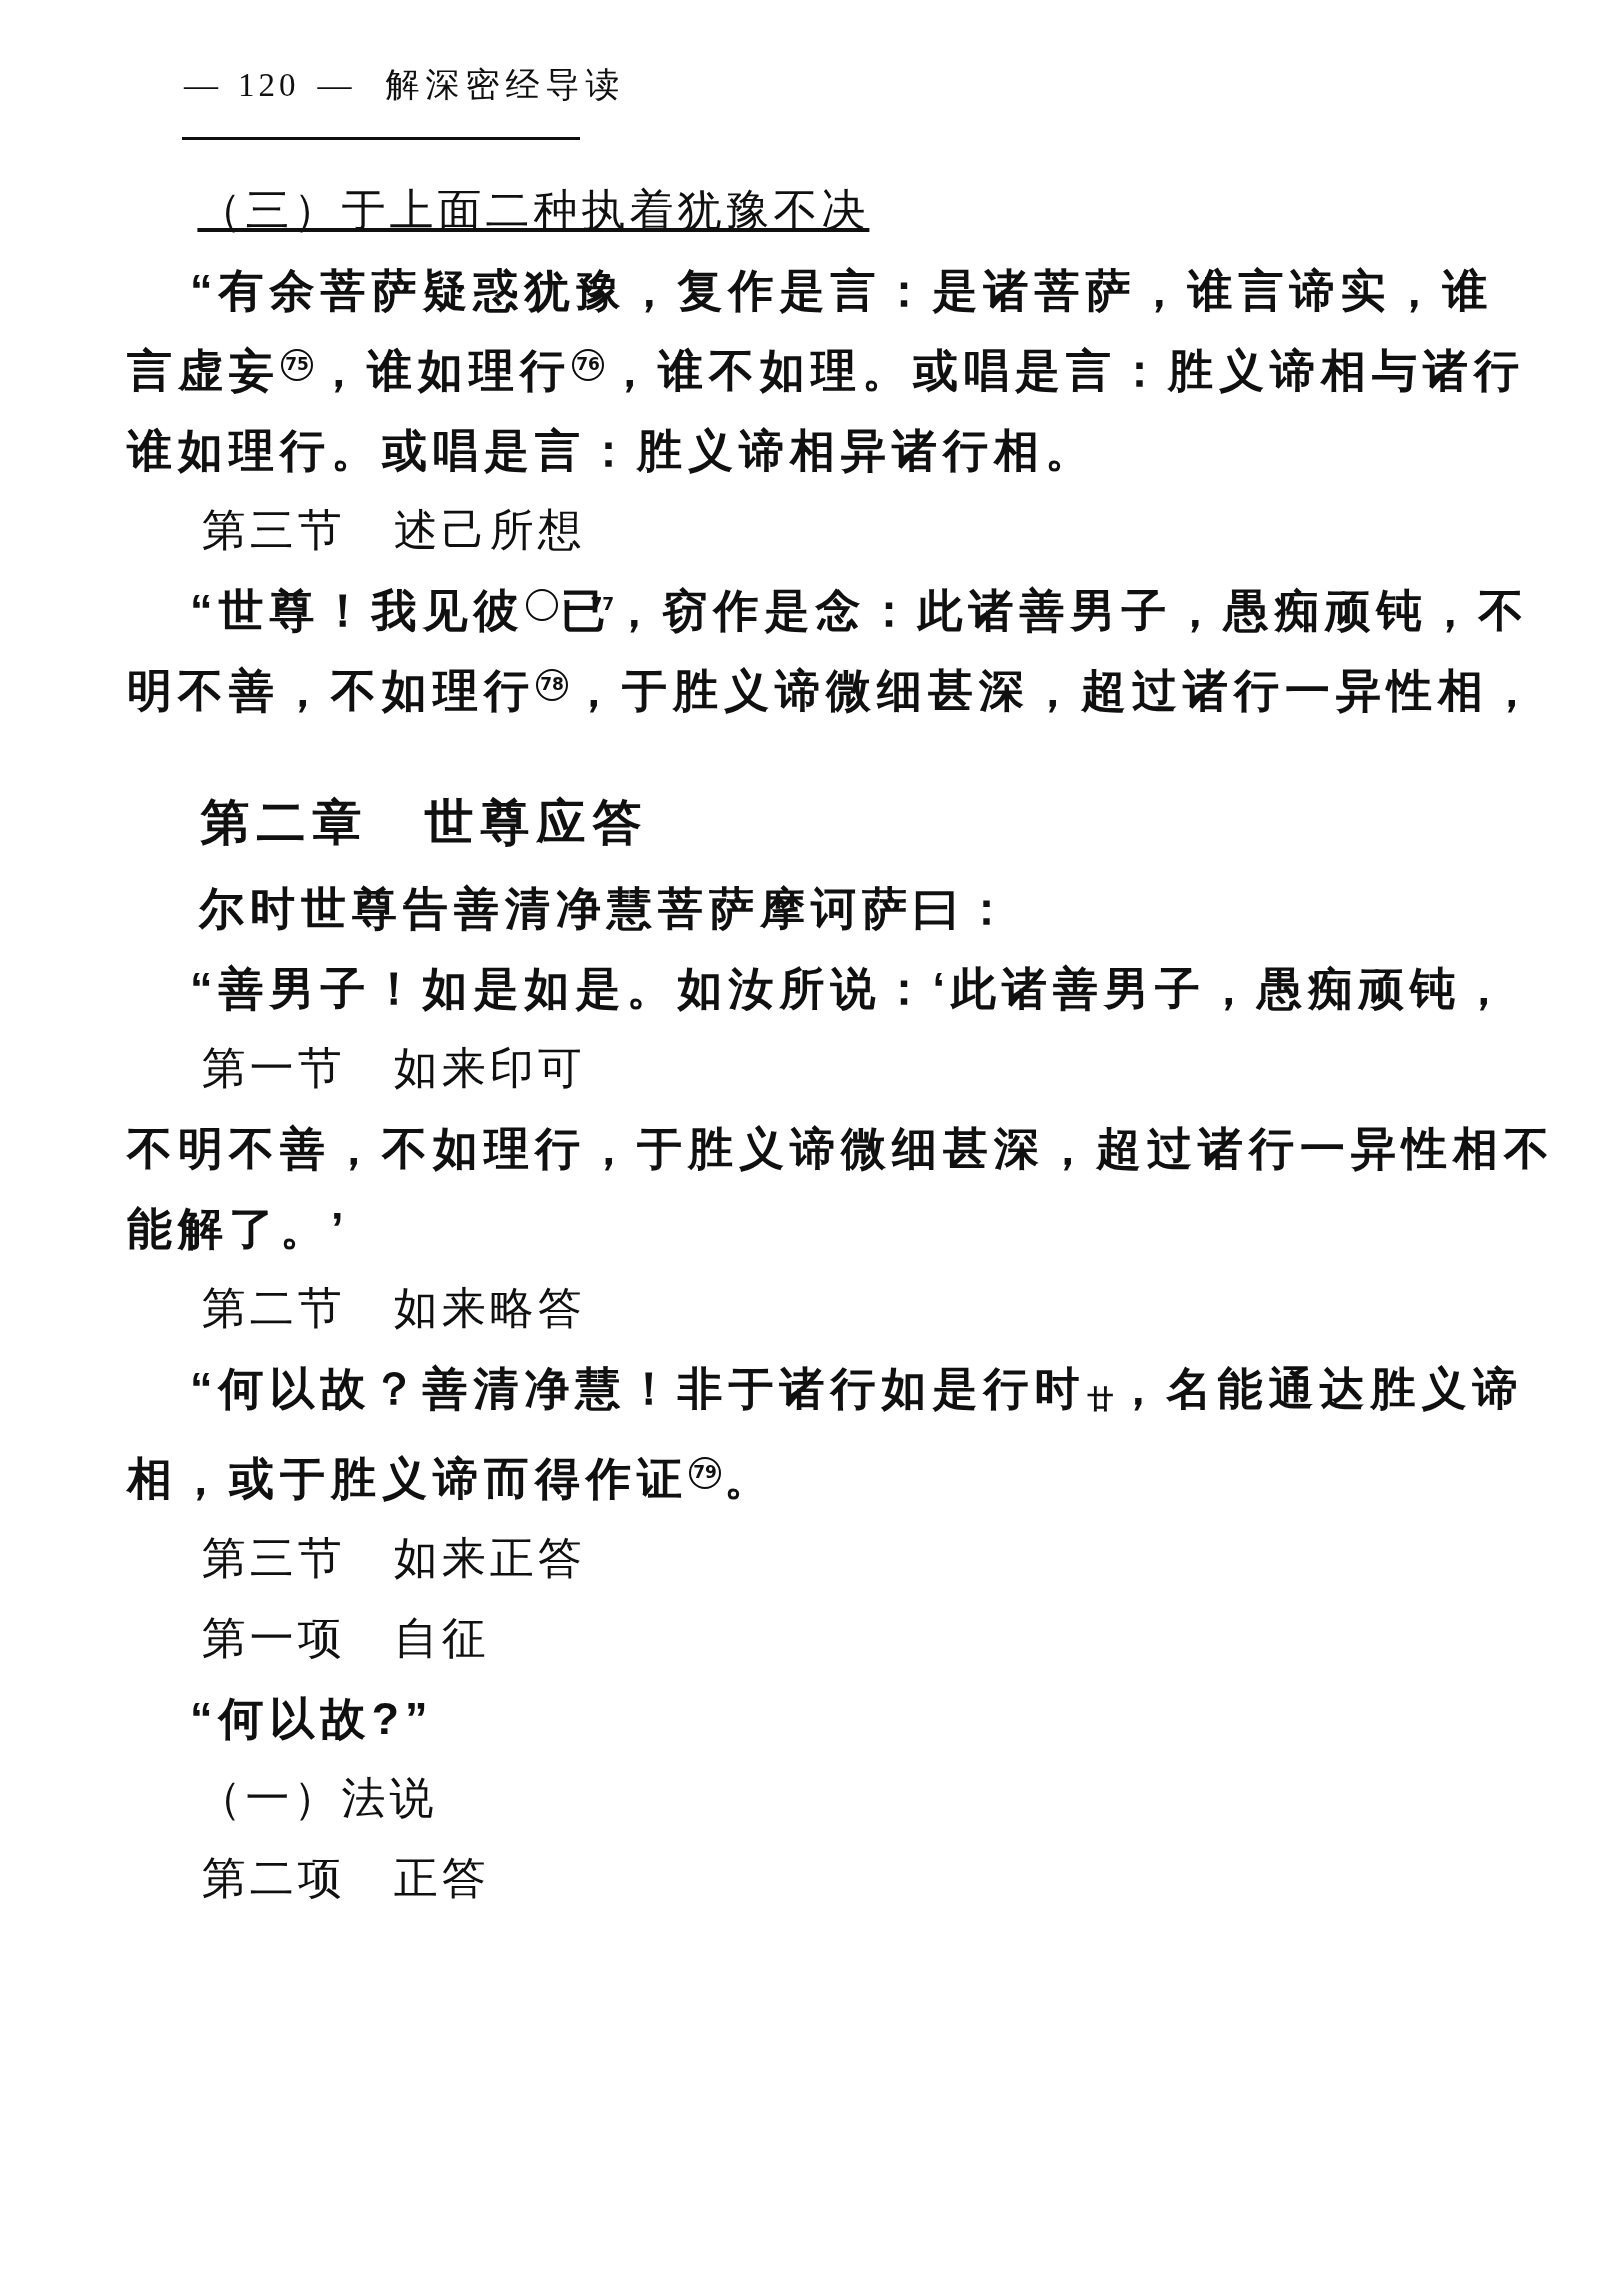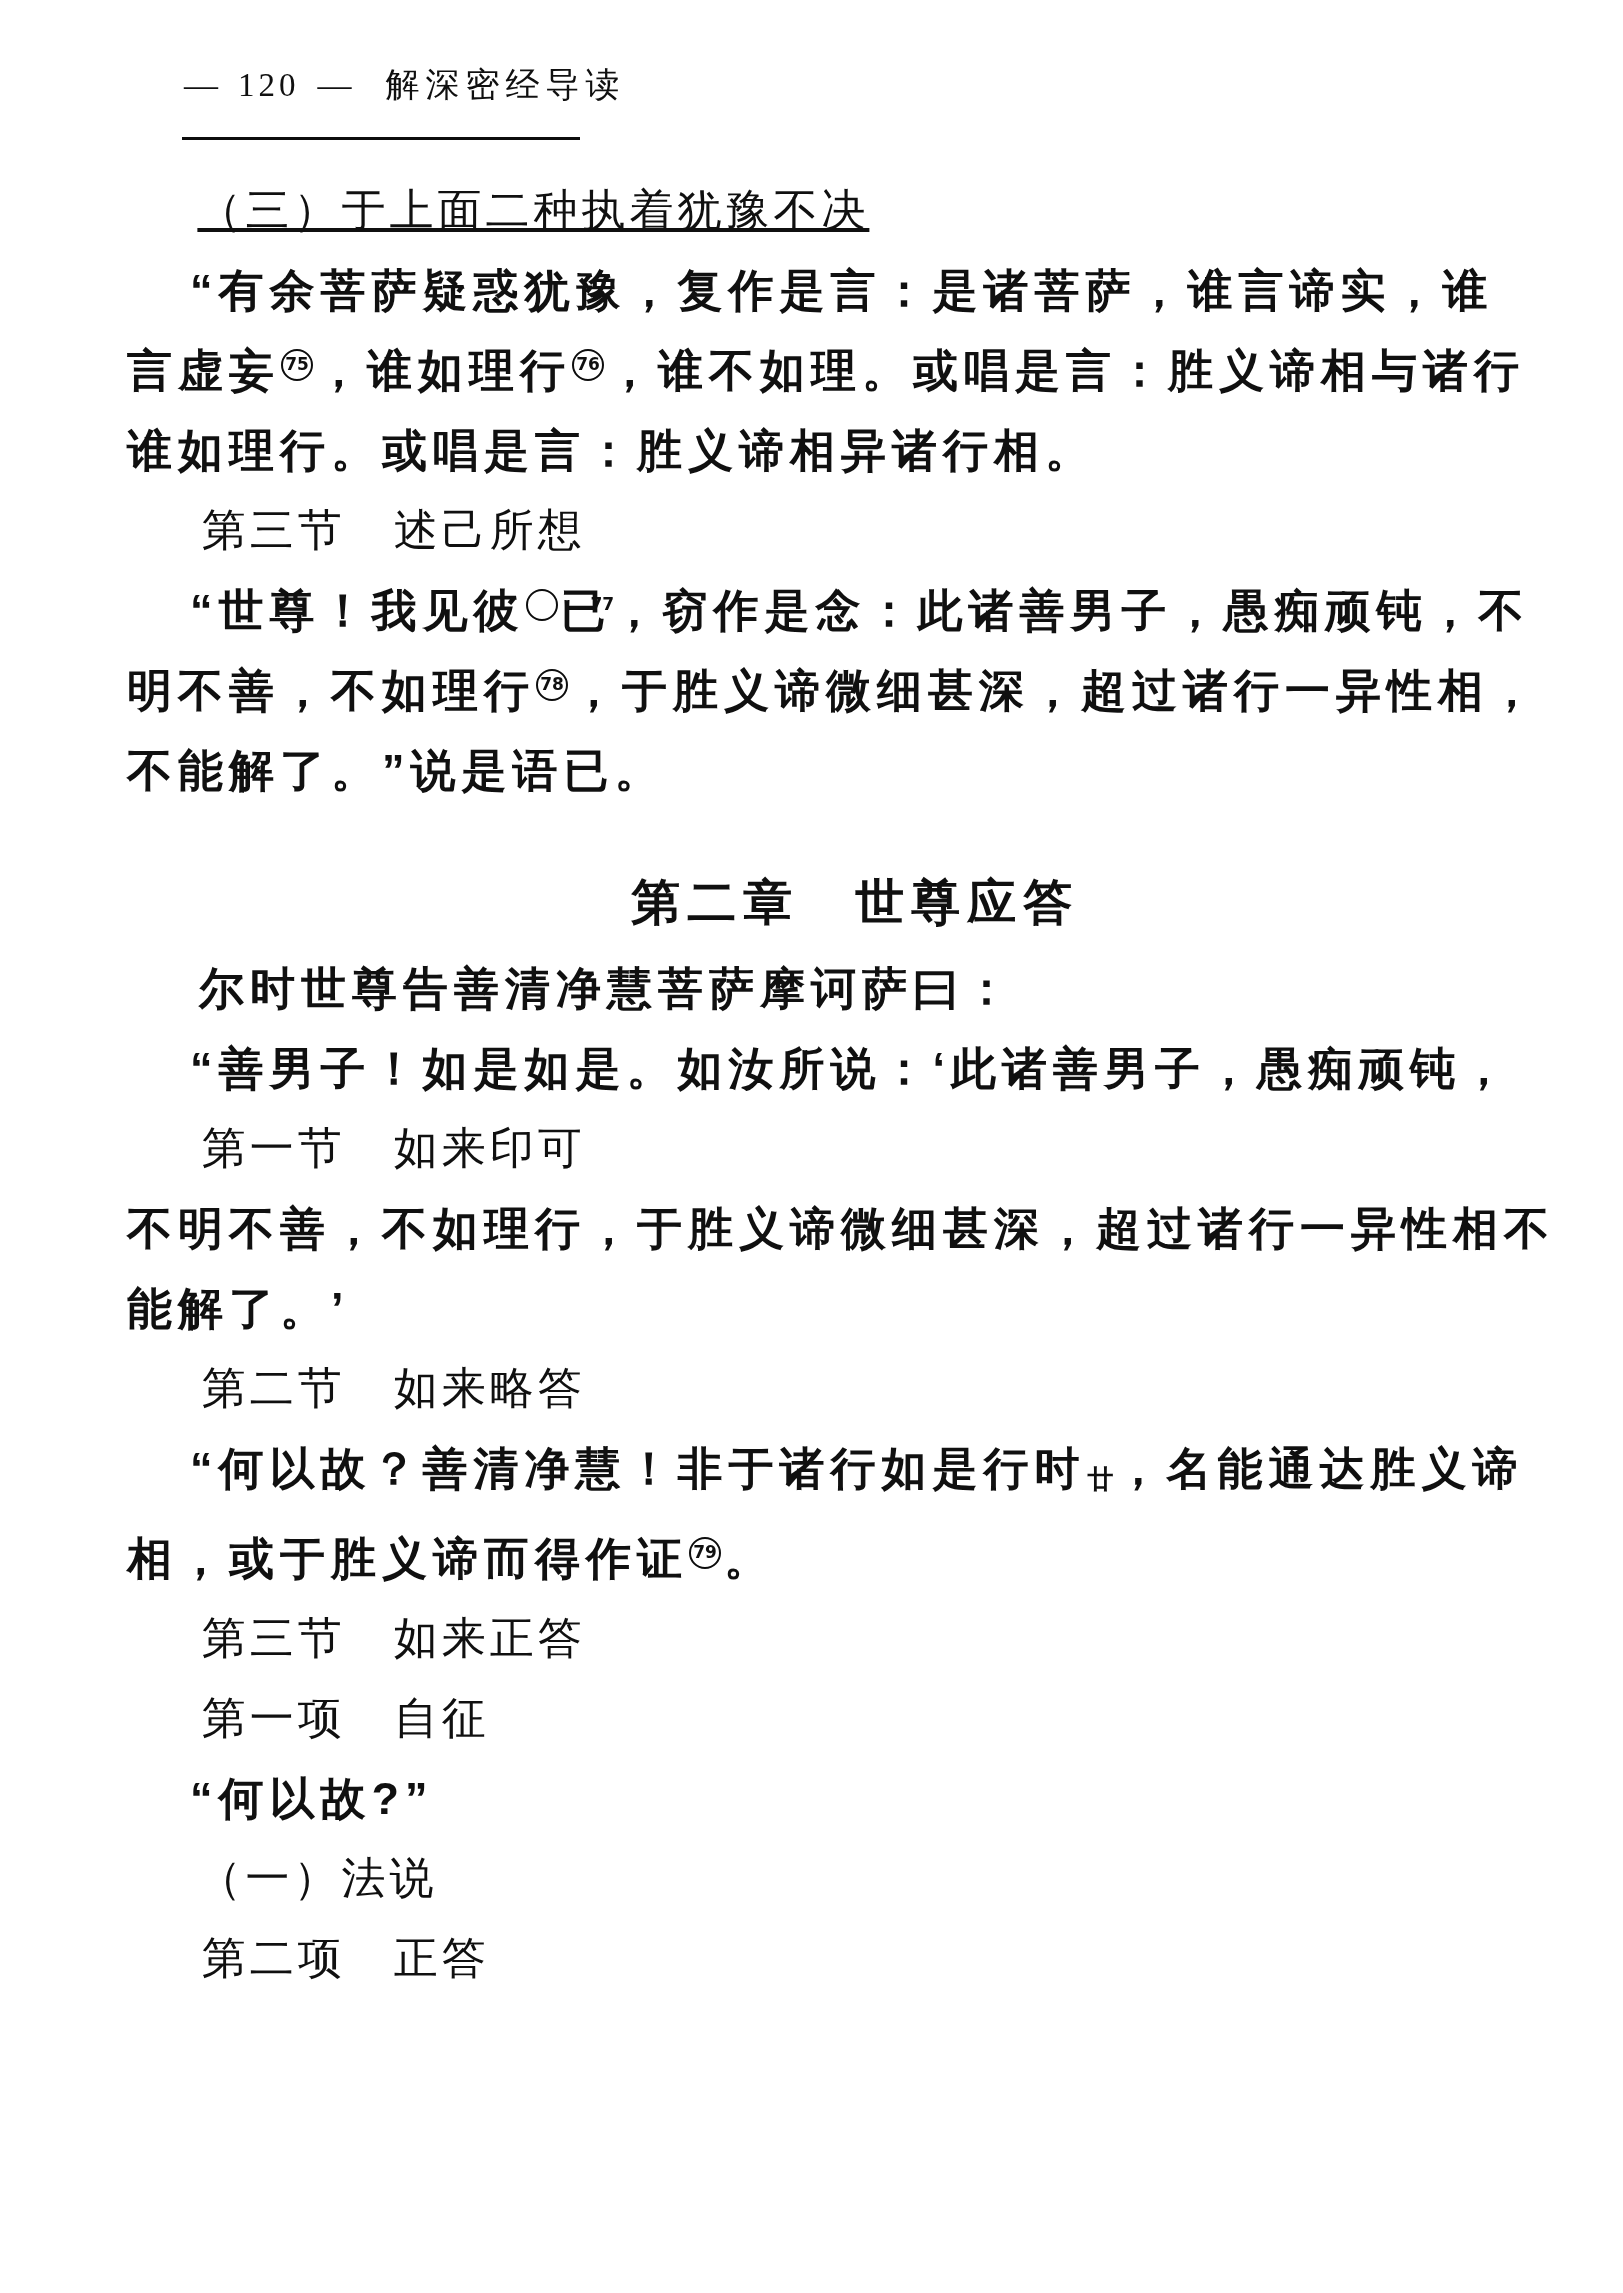--- a/index.html
+++ b/index.html
@@ -98,22 +98,21 @@
   <div class="header-rule"></div>
 
   <div class="page-body">
       <div class="line heading" style="text-indent: 1.6em; text-decoration: underline;"><span>（三）于上面二种执着犹豫不决</span></div>
       <div class="line body" style="text-indent: 1.4em;"><span>“有余菩萨疑惑犹豫，复作是言：是诸菩萨，谁言谛实，谁</span></div>
       <div class="line body"><span>言虚妄</span><span class="fn">75</span><span>，谁如理行</span><span class="fn">76</span><span>，谁不如理。或唱是言：胜义谛相与诸行</span></div>
       <div class="line body"><span>谁如理行。或唱是言：胜义谛相异诸行相。</span></div>
       <div class="line heading" style="text-indent: 1.7em;"><span>第三节　述己所想</span></div>
       <div class="line body" style="text-indent: 1.4em;"><span>“世尊！我见彼</span><span class="fn">77</span><span>已，窃作是念：此诸善男子，愚痴顽钝，不</span></div>
       <div class="line body"><span>明不善，不如理行</span><span class="fn">78</span><span>，于胜义谛微细甚深，超过诸行一异性相，</span></div>
-      <div class="line body"><span>不能解了。”说是语已。</span></div>
-      <div class="line chapter" style="text-indent: 1.5em; text-align: center;"><span>第二章　世尊应答</span></div>
+      <div class="line chapter" style="text-indent: 1.5em;"><span>第二章　世尊应答</span></div>
       <div class="line body" style="text-indent: 1.6em;"><span>尔时世尊告善清净慧菩萨摩诃萨曰：</span></div>
       <div class="line body" style="text-indent: 1.4em;"><span>“善男子！如是如是。如汝所说：‘此诸善男子，愚痴顽钝，</span></div>
       <div class="line heading" style="text-indent: 1.7em;"><span>第一节　如来印可</span></div>
       <div class="line body"><span>不明不善，不如理行，于胜义谛微细甚深，超过诸行一异性相不</span></div>
       <div class="line body"><span>能解了。’</span></div>
       <div class="line heading" style="text-indent: 1.7em;"><span>第二节　如来略答</span></div>
       <div class="line body" style="text-indent: 1.4em;"><span>“何以故？善清净慧！非于诸行如是行时</span><span class="sm">廿</span><span>，名能通达胜义谛</span></div>
       <div class="line body"><span>相，或于胜义谛而得作证</span><span class="fn">79</span><span>。</span></div>
       <div class="line heading" style="text-indent: 1.7em;"><span>第三节　如来正答</span></div>
       <div class="line heading" style="text-indent: 1.7em;"><span>第一项　自征</span></div>

